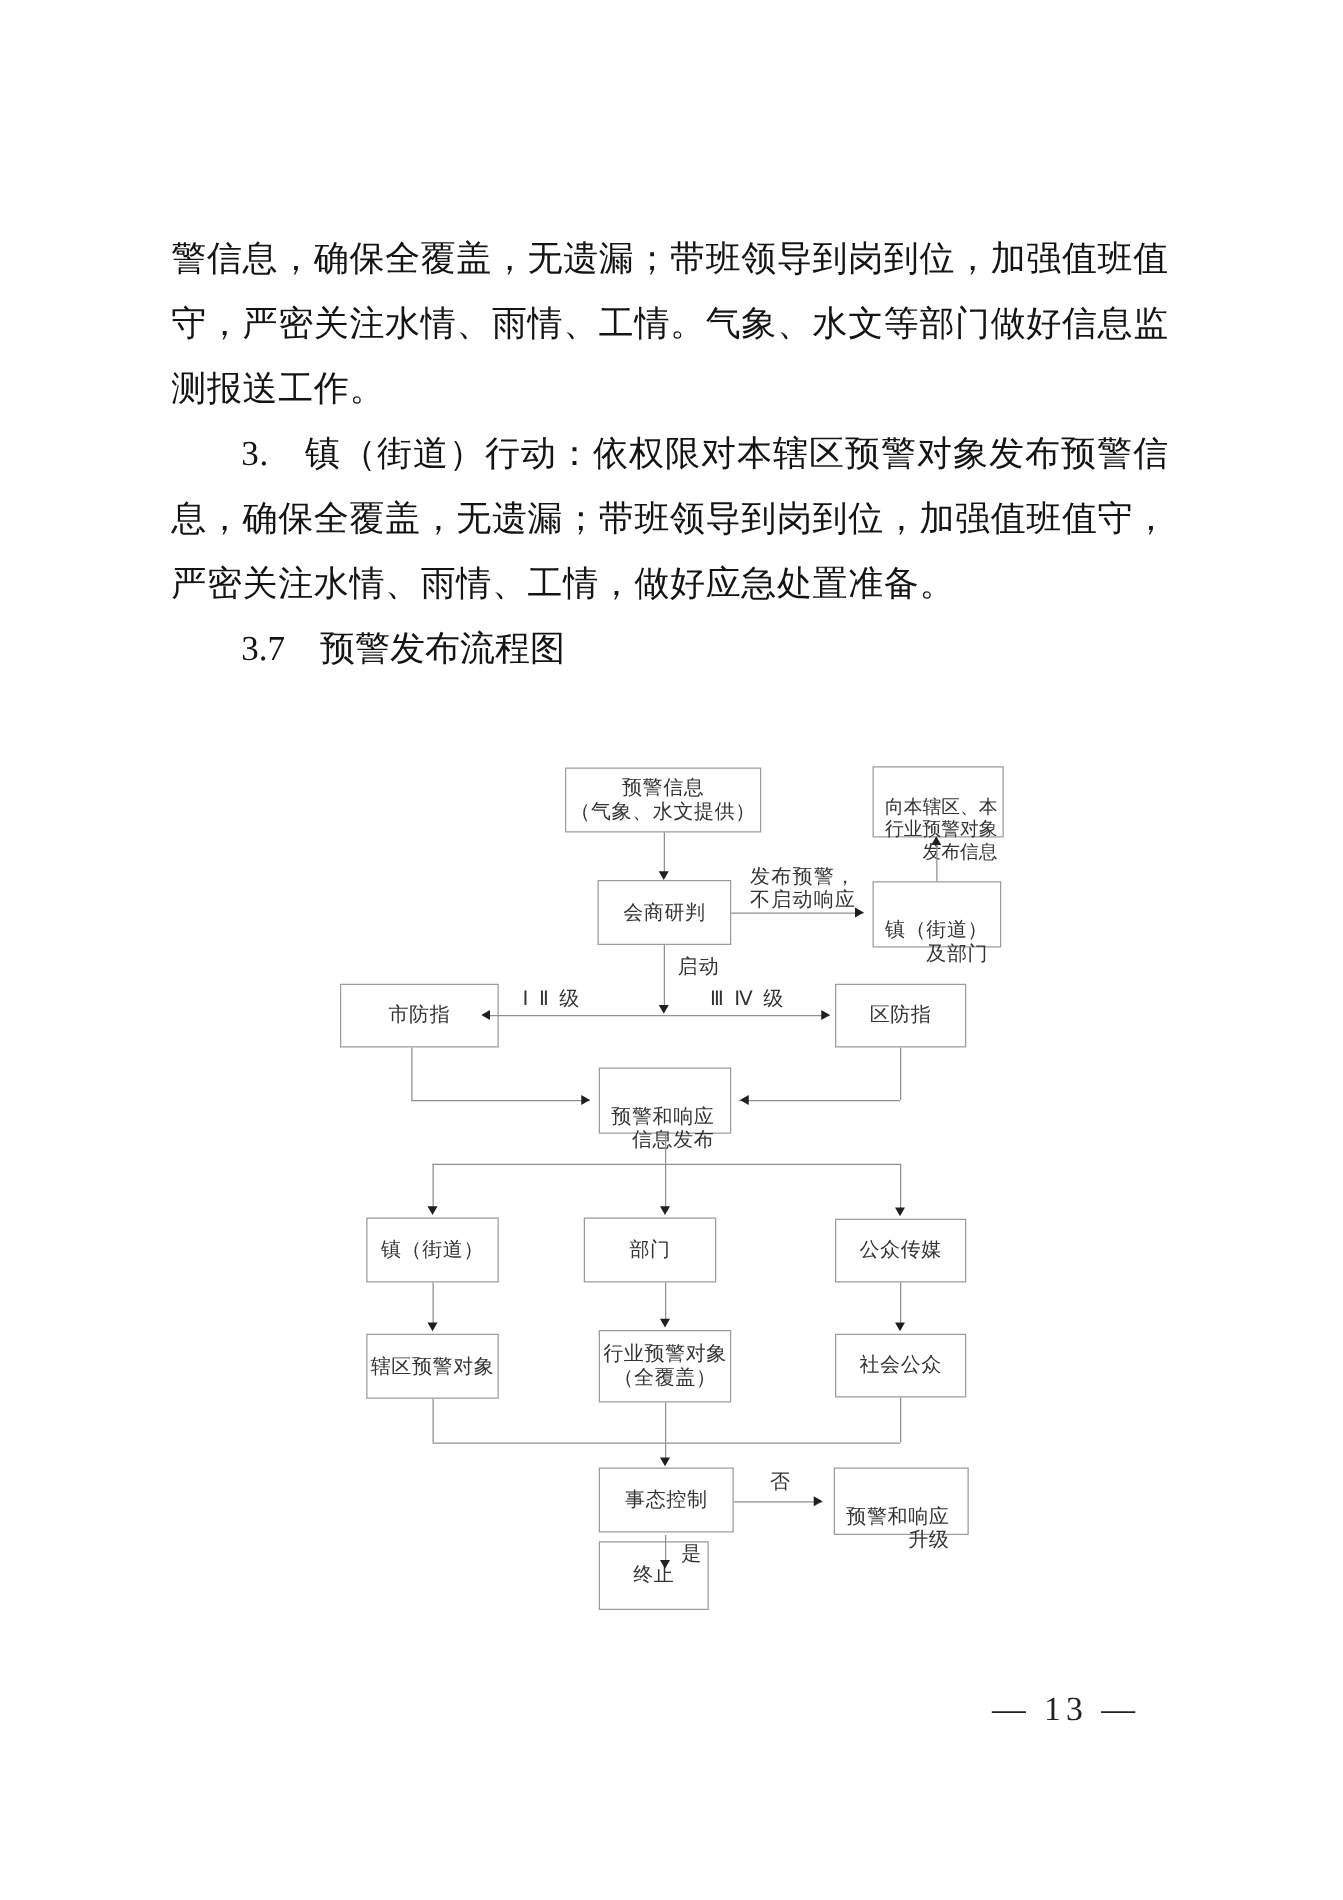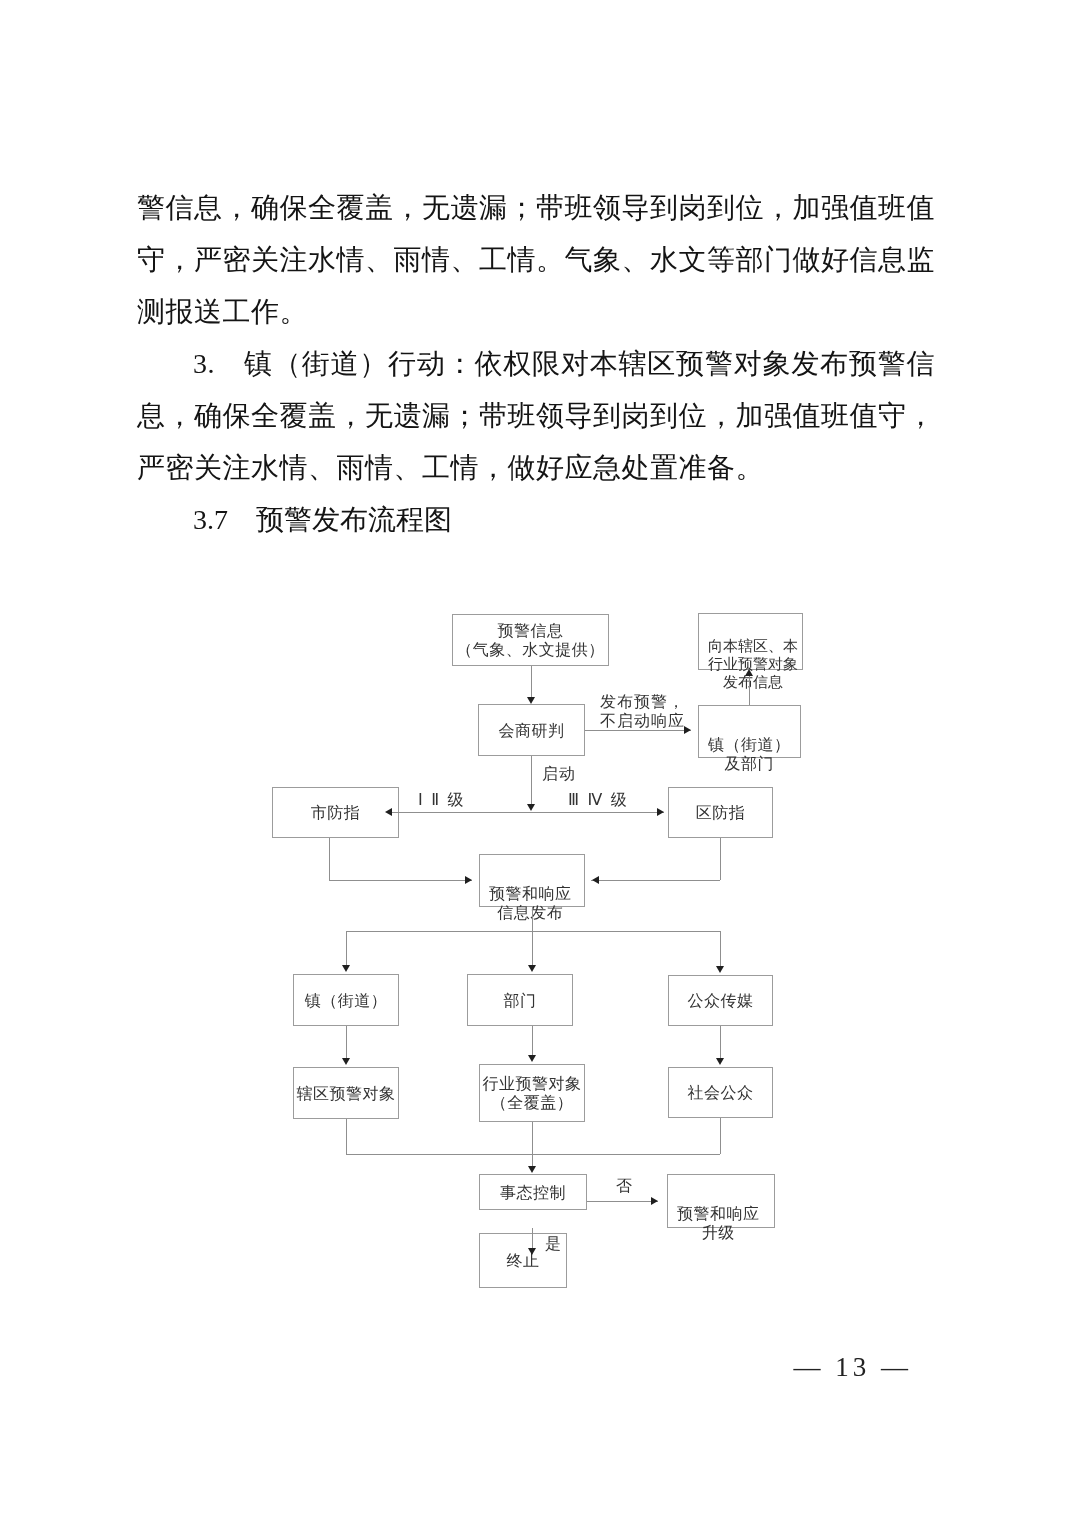--- a/index.html
+++ b/index.html
@@ -18,21 +18,21 @@
   
   .flowchart { position:absolute; left:0; top:600px; width:1074px; height:740px;
     font-family:"Liberation Sans","DejaVu Sans",sans-serif; }
   .box {
     position:absolute; box-sizing:border-box; border:1px solid #9c9c9c; background:#fff;
     display:flex; align-items:center; justify-content:center;
     font-size:16px; letter-spacing:0.5px; color:#333;
   }
   .box span { white-space:pre-line; text-align:center; line-height:19px; }
   .box.tl { justify-content:flex-start; }
-  .box.tl span { text-align:center; padding-left:9px;margin-top:44px; }
+  .box.tl span { text-align:right; padding-left:9px;margin-top:44px; }
   .box.lh18 span { line-height:18px; font-size:15px; letter-spacing:0; }
   .hl { position:absolute; height:1px; background:#8f8f8f; }
   .vl { position:absolute; width:1px; background:#8f8f8f; }
   .ad { position:absolute; width:0; height:0;
         border-left:4px solid transparent; border-right:4px solid transparent;
         border-top:7px solid #1f1f1f; }
   .au { position:absolute; width:0; height:0;
         border-left:4px solid transparent; border-right:4px solid transparent;
         border-bottom:7px solid #1f1f1f; }
   .al { position:absolute; width:0; height:0;
@@ -101,21 +101,21 @@
     <div class="box" style="left:293px;top:467px;width:106px;height:52px">
         <span>辖区预警对象</span>
       </div>
     <div class="box" style="left:479px;top:464px;width:106px;height:58px">
         <span>行业预警对象
 （全覆盖）</span>
       </div>
     <div class="box" style="left:668px;top:467px;width:105px;height:51px">
         <span>社会公众</span>
       </div>
-    <div class="box" style="left:479px;top:574px;width:108px;height:36px">
+    <div class="box" style="left:479px;top:574px;width:108px;height:52px">
         <span>事态控制</span>
       </div>
     <div class="box tl" style="left:667px;top:574px;width:108px;height:54px">
         <span>预警和响应
 升级</span>
       </div>
     <div class="box" style="left:479px;top:633px;width:88px;height:55px">
         <span>终止</span>
       </div>
 

